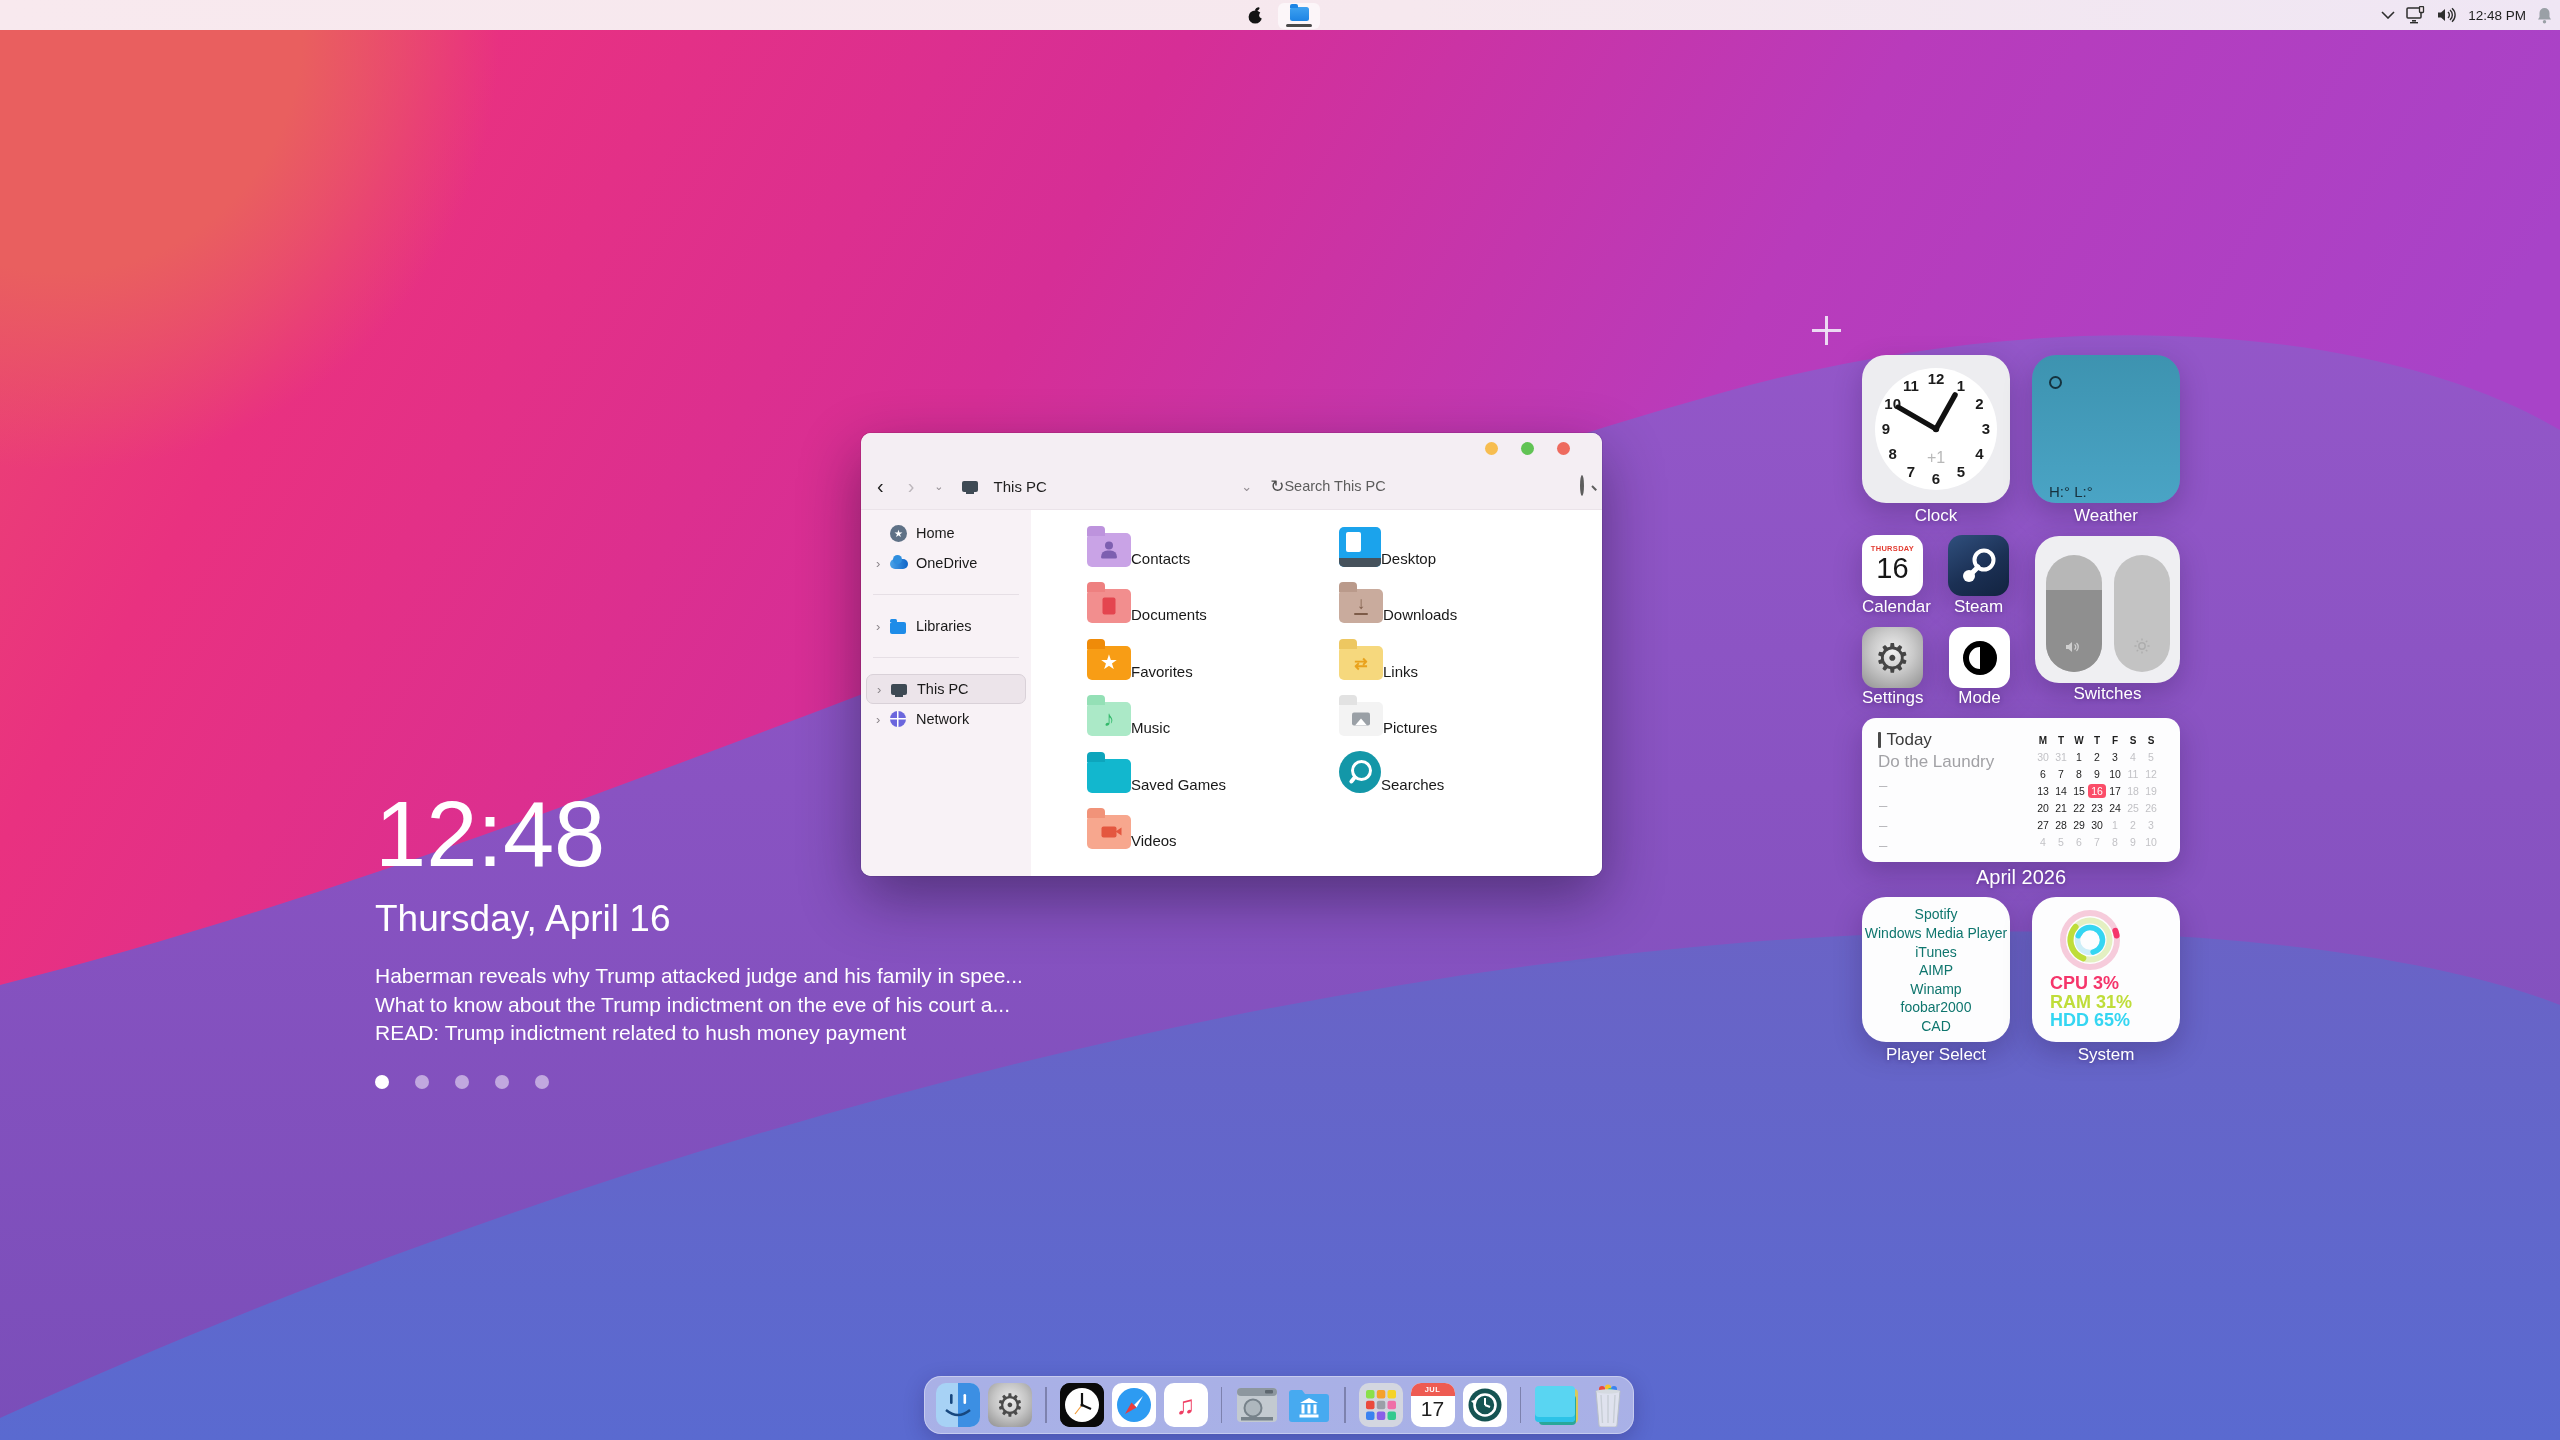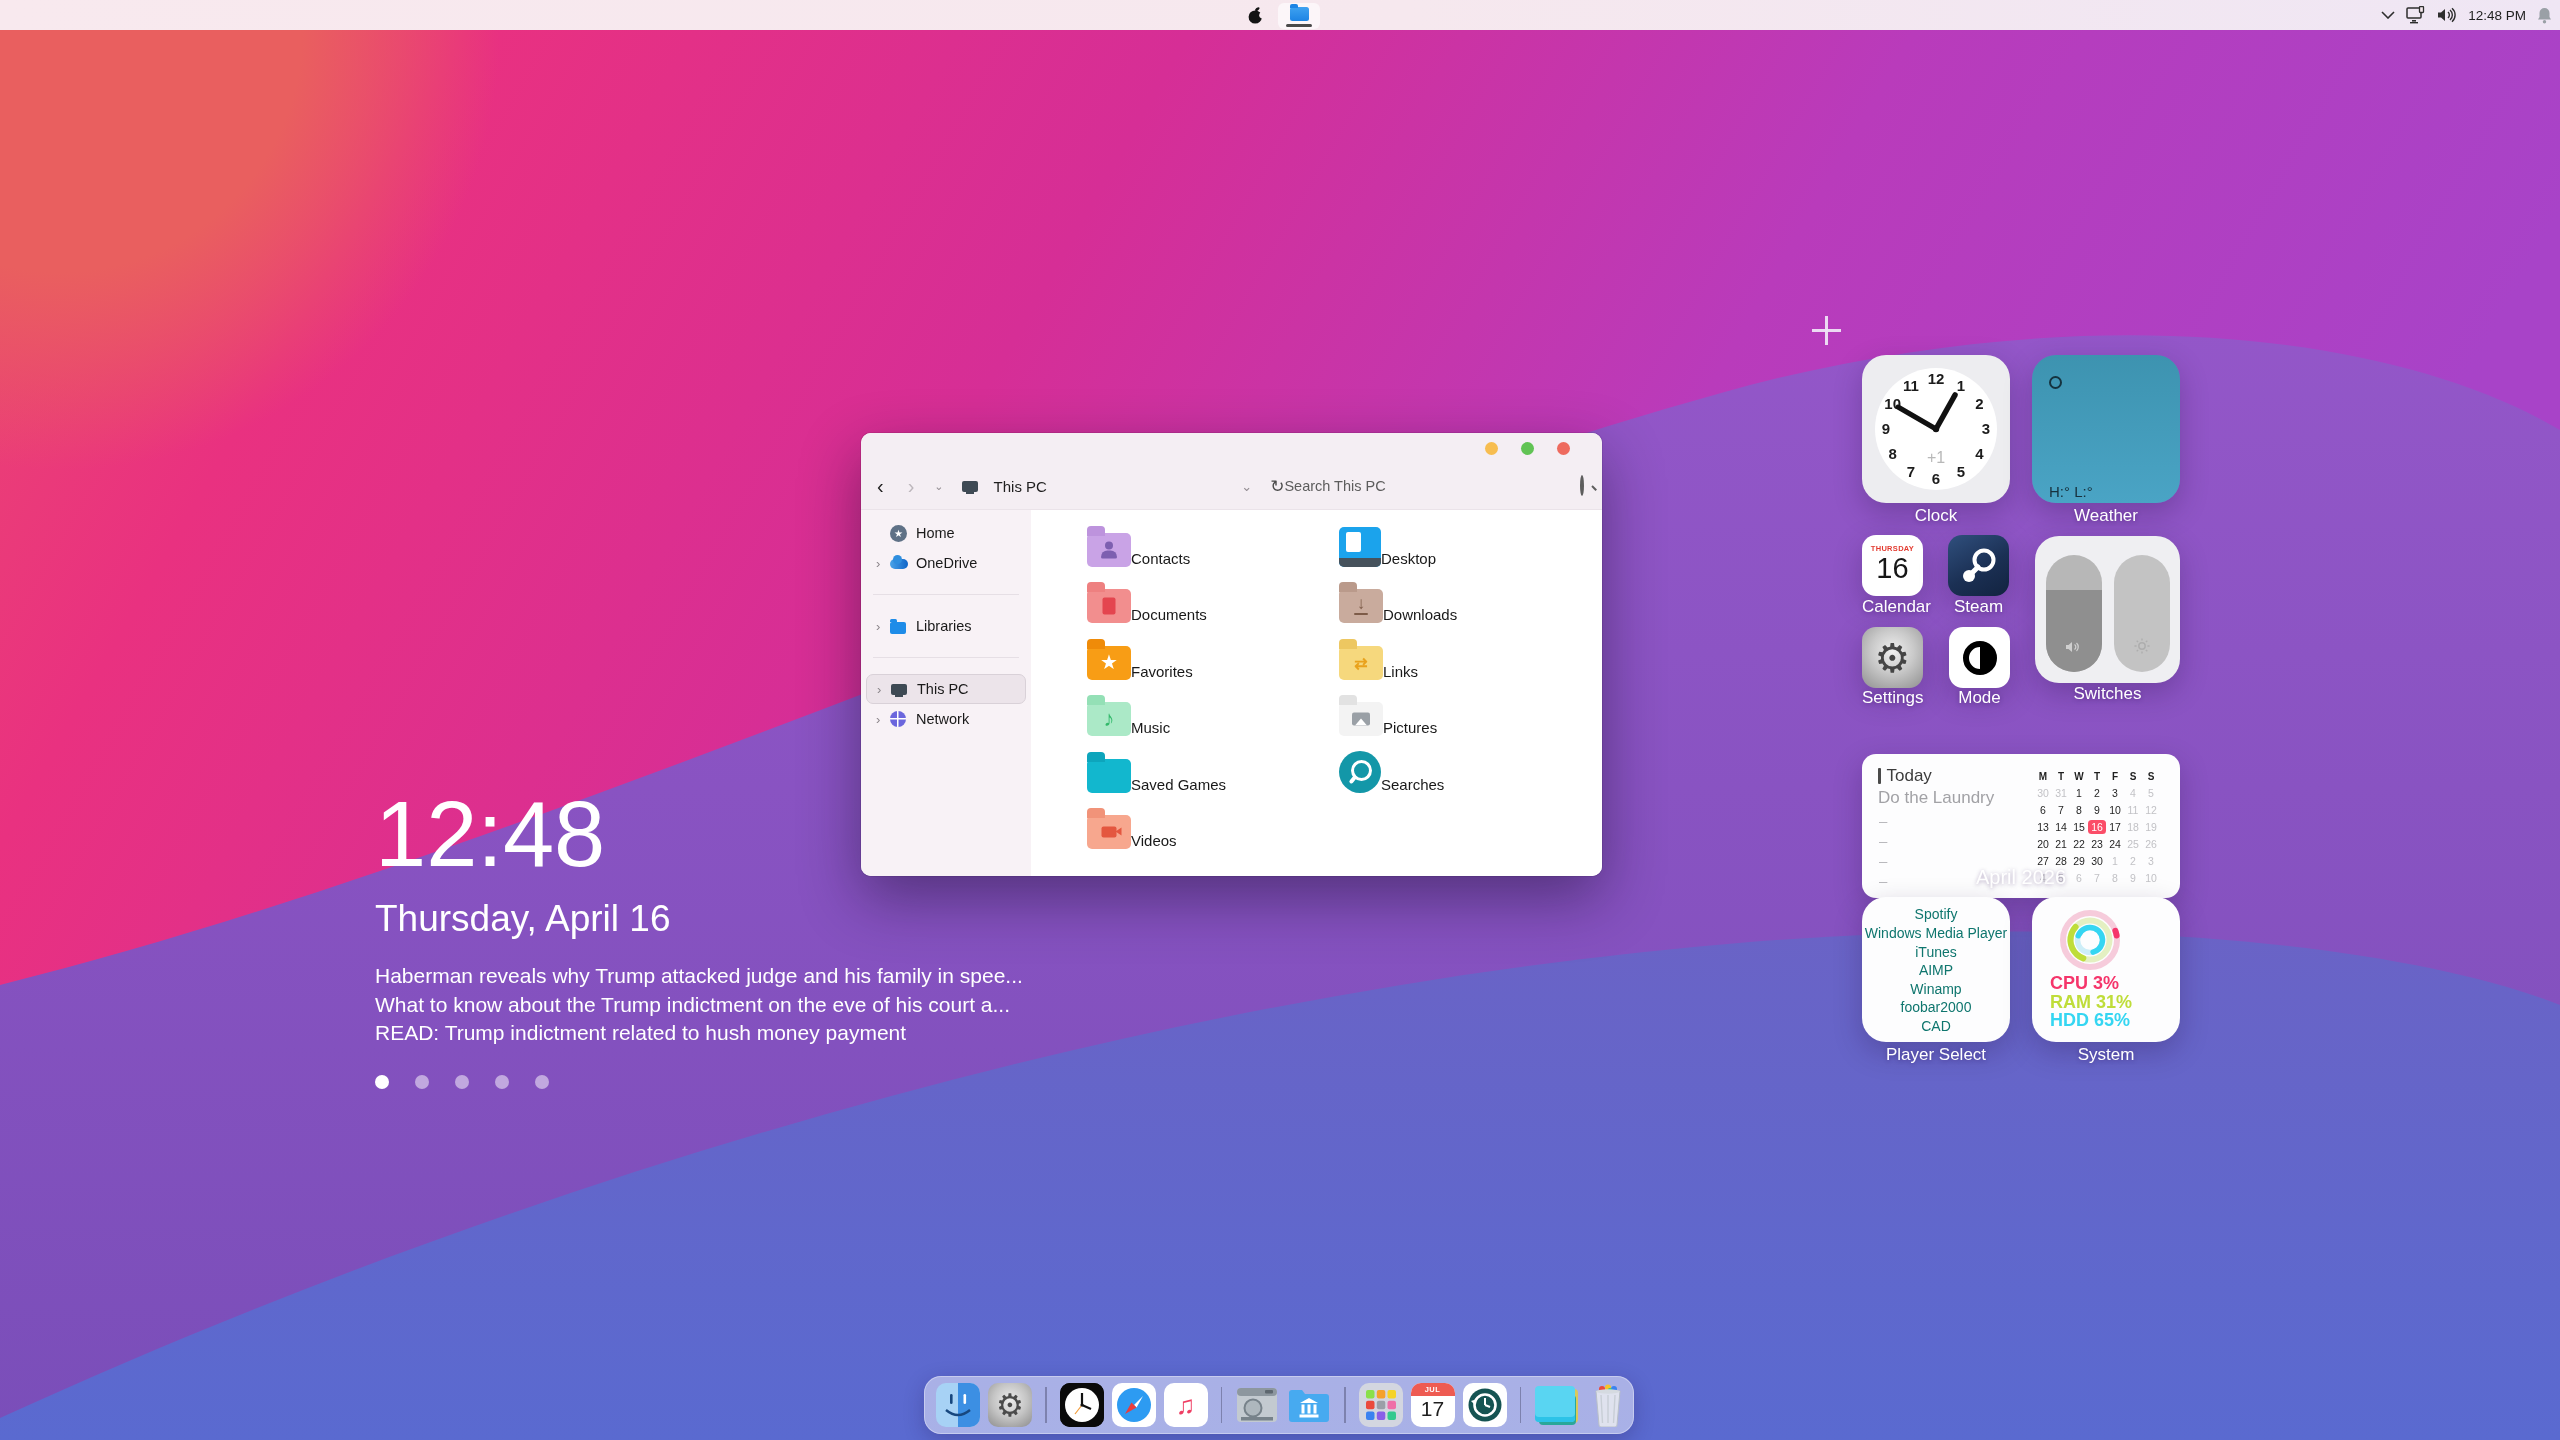--- a/index.html
+++ b/index.html
@@ -114,21 +114,21 @@
   #w-switches{left:2035px;top:536px;width:145px;height:147px;background:#efeff2;}
   .pill{position:absolute;top:19px;height:117px;border-radius:28px;overflow:hidden;}
   #pill-vol{left:11px;width:56px;background:#b7b7b7;}
   #pill-vol .fill{position:absolute;left:0;bottom:0;width:100%;height:82px;background:#8f8f8f;}
   #pill-bri{left:79px;width:56px;background:#c3c3c3;}
   .pill .picon{position:absolute;left:50%;transform:translateX(-50%);bottom:14px;}
   #w-settings{left:1862px;top:627px;width:61px;height:61px;background:radial-gradient(circle at 50% 40%,#f0f0f0 0%,#c9c9c9 45%,#8f8f8f 100%);display:flex;align-items:center;justify-content:center;}
   #w-settings .gear{font-size:40px;color:#454545;line-height:1;font-family:"DejaVu Sans",sans-serif;}
   #w-mode{left:1949px;top:627px;width:61px;height:61px;background:#fff;display:flex;align-items:center;justify-content:center;}
   #w-mode .half{width:34px;height:34px;border-radius:50%;border:6px solid #000;background:linear-gradient(90deg,#fff 50%,#000 50%);}
-  #w-agenda{left:1862px;top:718px;width:318px;height:144px;border-radius:14px;background:#fdfdfe;margin-top:36px;}
+  #w-agenda{left:1862px;top:718px;width:318px;height:144px;border-radius:14px;background:#fdfdfe;}
   #ag-today{position:absolute;left:16px;top:12px;font-size:17px;color:#3c3c3c;display:flex;align-items:center;gap:6px;}
   #ag-today .bar{width:2.5px;height:16px;background:#4a4a4a;border-radius:1px;}
   #ag-event{position:absolute;left:16px;top:34px;font-size:17px;color:#a2a2a6;}
   .ag-dash{position:absolute;left:17px;font-size:15px;color:#b9b9bd;}
   #ag-grid{position:absolute;left:172px;top:14px;width:128px;}
   .cal-row{display:flex;}
   .cal-cell{width:18px;height:17px;display:flex;align-items:center;justify-content:center;font-size:10.5px;color:#1f1f1f;}
   .cal-cell.hd{font-weight:bold;font-size:10px;height:16px;}
   .cal-cell.mut{color:#c2c2c6;}
   .cal-cell.sel span{background:#fb4d68;color:#fff;border-radius:3.5px;padding:1px 3px;}

